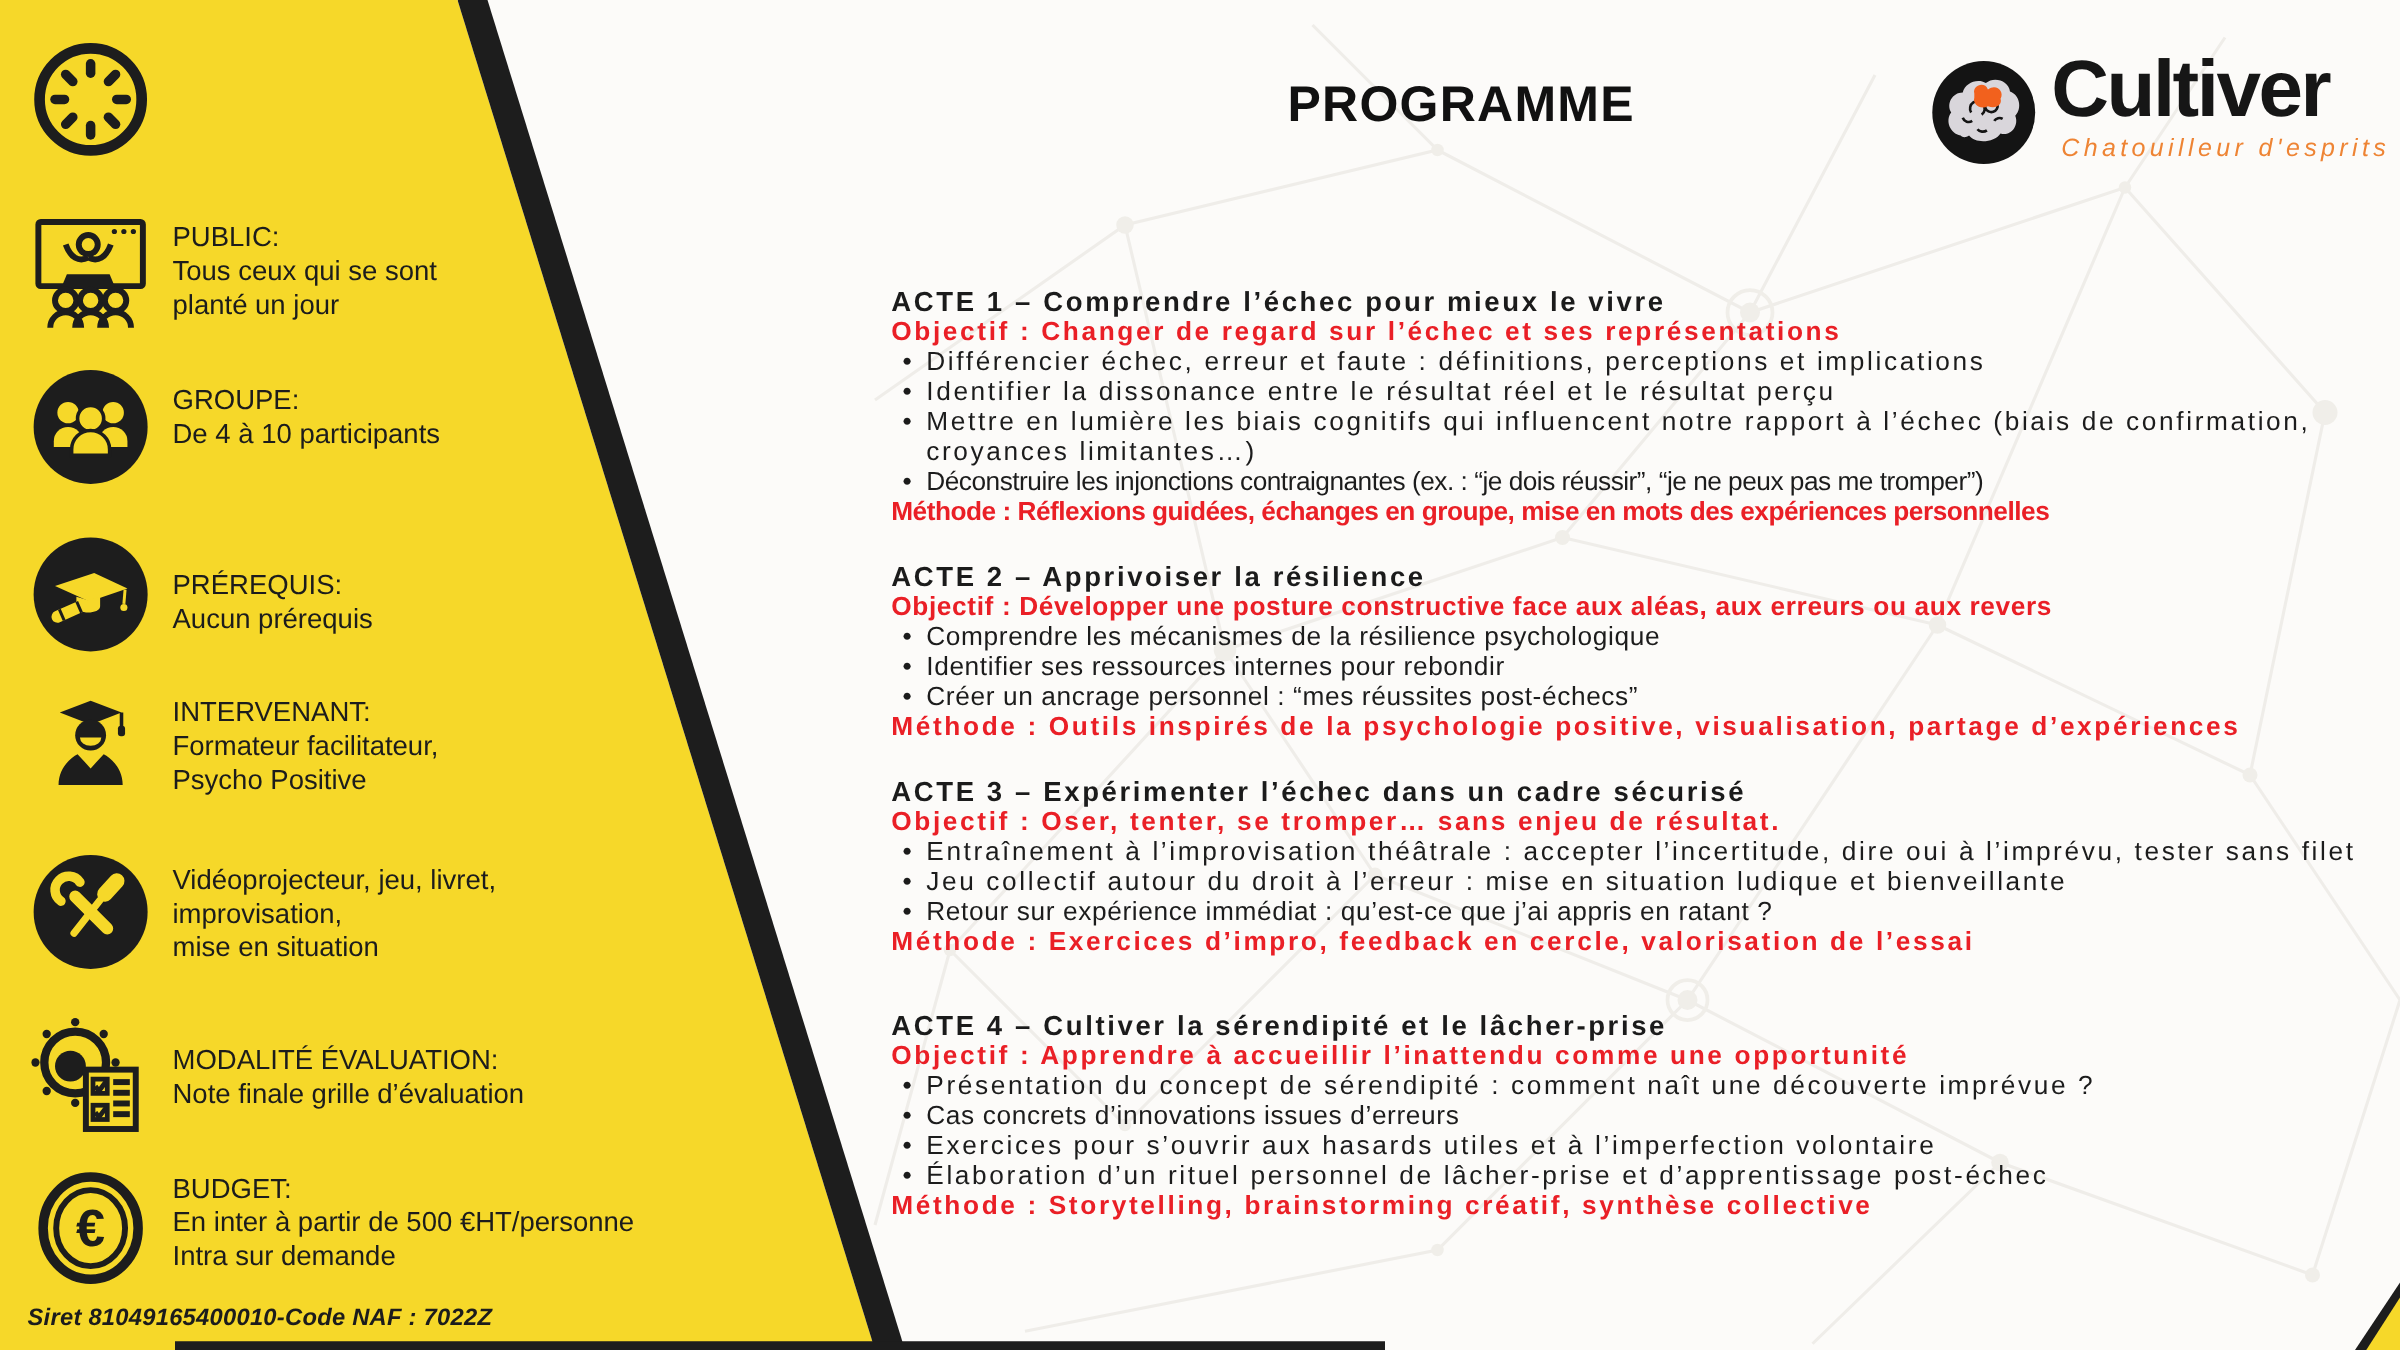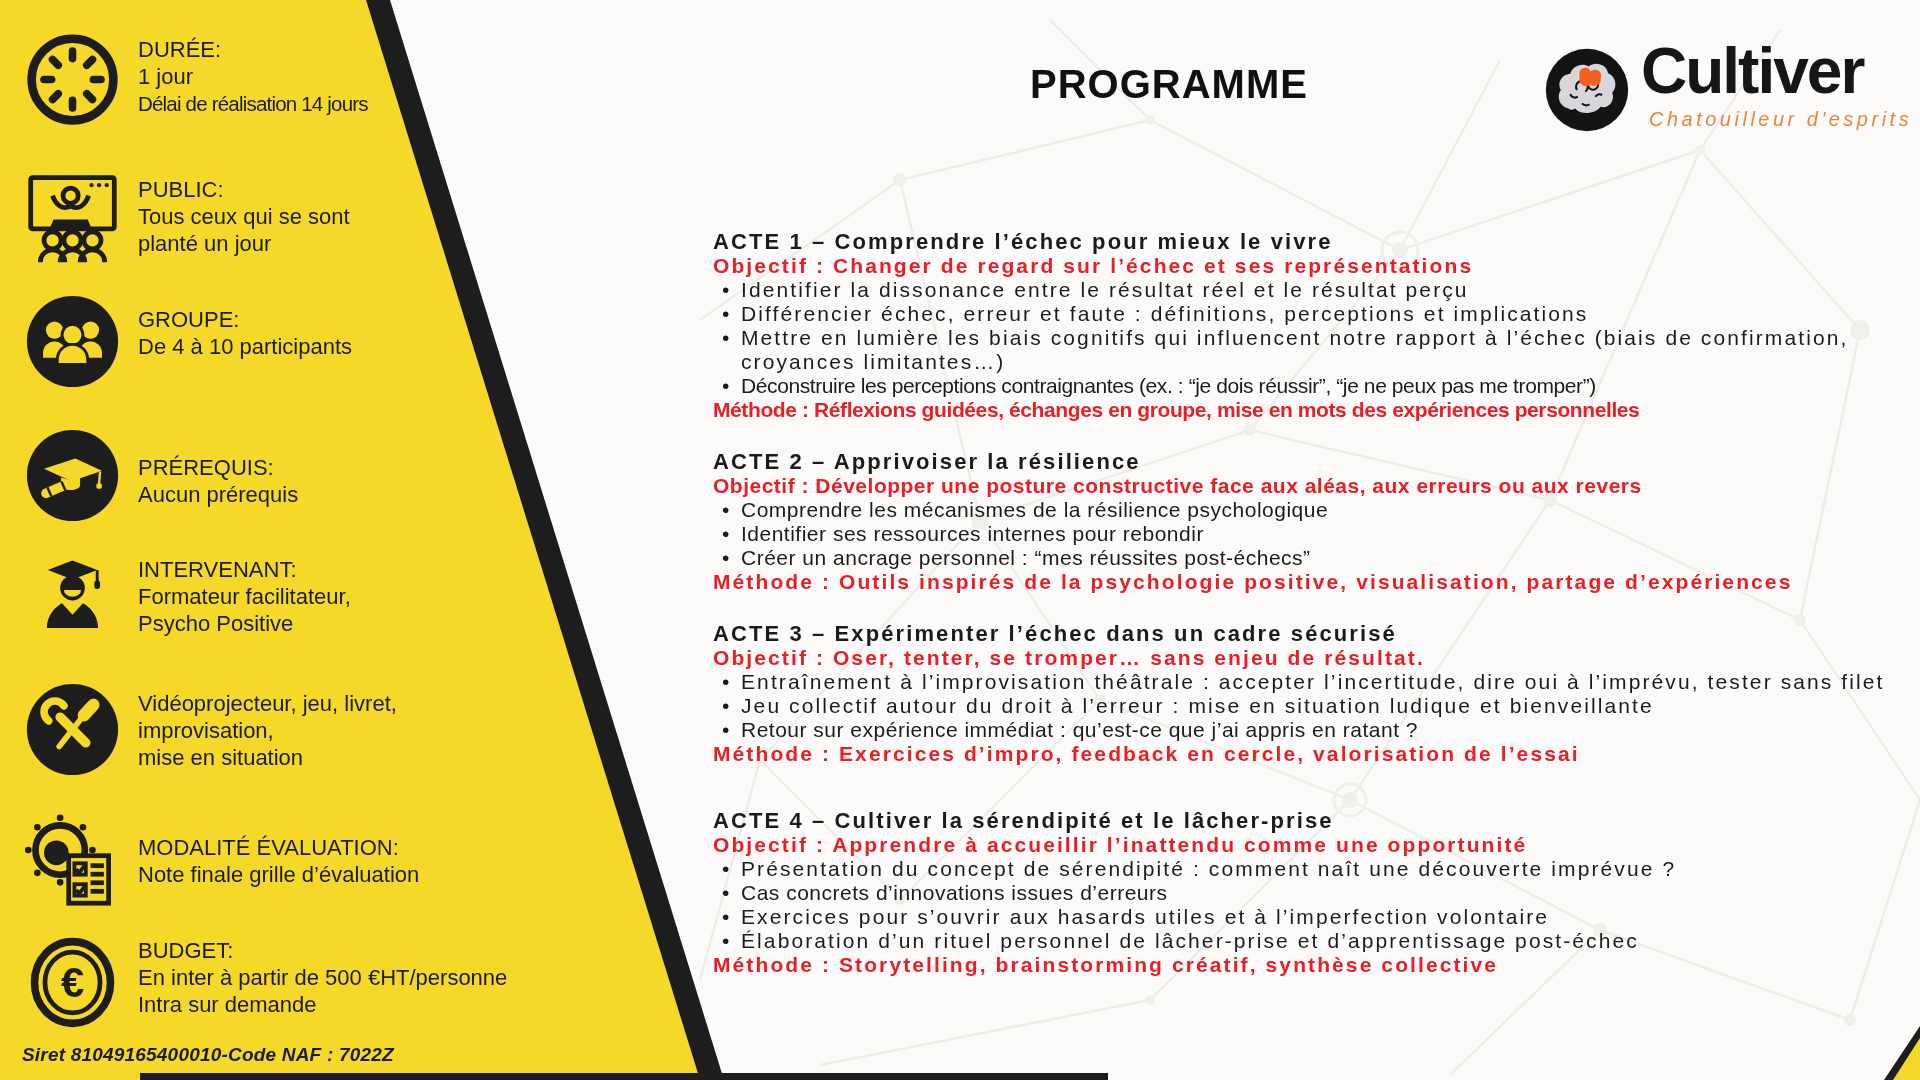--- a/index.html
+++ b/index.html
@@ -117,25 +117,20 @@
             <line x1="50" y1="72" x2="50" y2="80"></line>
           <line x1="20" y1="50" x2="28" y2="50"></line>
             <line x1="72" y1="50" x2="80" y2="50"></line>
           <line x1="29" y1="29" x2="35" y2="35"></line>
             <line x1="65" y1="35" x2="71" y2="29"></line>
           <line x1="29" y1="71" x2="35" y2="65"></line>
             <line x1="65" y1="65" x2="71" y2="71"></line>
         </g>
       </svg>
     </span>
-    <div class="side-text" style="margin-top:4px">
-      <div>DURÉE:</div>
-      <div>1 jour</div>
-      <div class="tgs">Délai de réalisation 14 jours</div>
-    </div>
   </div>
 
   <div class="side-item" style="top:170px">
     <span class="side-icon">
       <svg viewBox="0 0 100 100" fill="none" stroke="#1d1d1d" stroke-width="5">
         <rect x="6" y="8" width="88" height="54" rx="2"></rect>
         <g fill="#1d1d1d" stroke="none">
             <circle cx="70" cy="16" r="2.2"></circle>
             <circle cx="78" cy="16" r="2.2"></circle>
             <circle cx="86" cy="16" r="2.2"></circle>
@@ -287,24 +282,24 @@
   </div>
 
   <div class="siret">Siret 81049165400010-Code NAF : 7022Z</div>
 
   <div class="content">
 
     <section class="acte">
       <h2 class="sp2">ACTE 1 – Comprendre l’échec pour mieux le vivre</h2>
       <p class="obj sp2">Objectif : Changer de regard sur l’échec et ses représentations</p>
       <ul class="blist">
+        <li><span class="sp2">Différencier échec, erreur et faute : définitions, perceptions et implications</span></li>
         <li><span class="sp2">Identifier la dissonance entre le résultat réel et le résultat perçu</span></li>
-        <li><span class="sp2">Différencier échec, erreur et faute : définitions, perceptions et implications</span></li>
         <li><span class="sp2">Mettre en lumière les biais cognitifs qui influencent notre rapport à l’échec (biais de confirmation, croyances limitantes…)</span></li>
-        <li><span class="tg">Déconstruire les perceptions contraignantes (ex. : “je dois réussir”, “je ne peux pas me tromper”)</span></li>
+        <li><span class="tg">Déconstruire les injonctions contraignantes (ex. : “je dois réussir”, “je ne peux pas me tromper”)</span></li>
       </ul>
       <p class="met tg">Méthode : Réflexions guidées, échanges en groupe, mise en mots des expériences personnelles</p>
     </section>
 
     <section class="acte">
       <h2 class="sp2">ACTE 2 – Apprivoiser la résilience</h2>
       <p class="obj sp1">Objectif : Développer une posture constructive face aux aléas, aux erreurs ou aux revers</p>
       <ul class="blist">
         <li><span class="sp1">Comprendre les mécanismes de la résilience psychologique</span></li>
         <li><span class="sp1">Identifier ses ressources internes pour rebondir</span></li>

